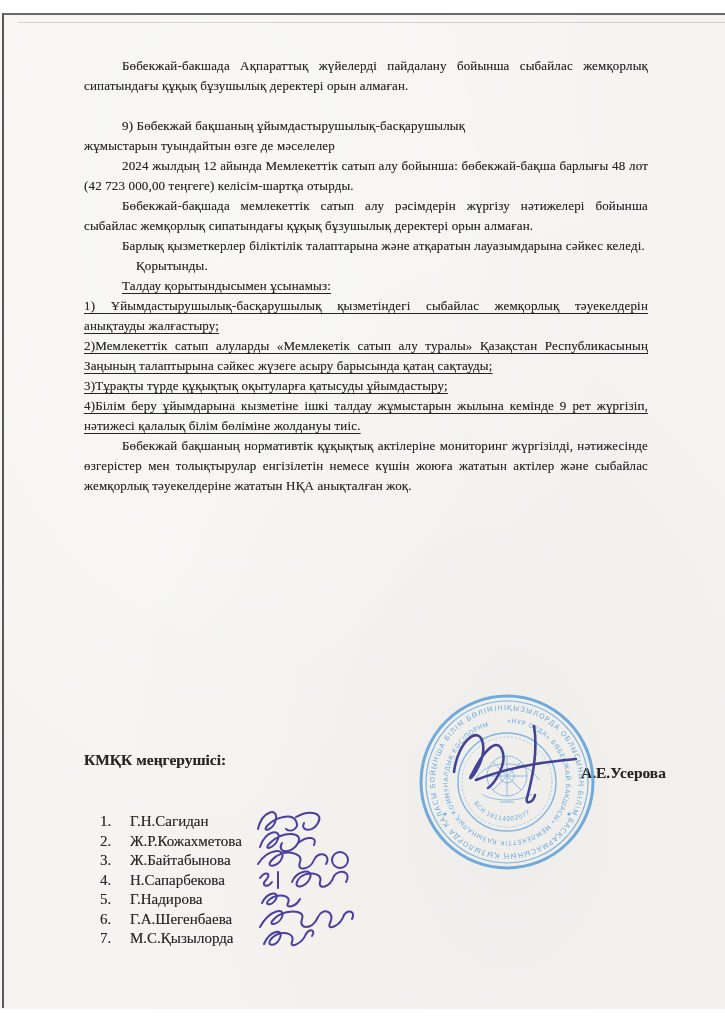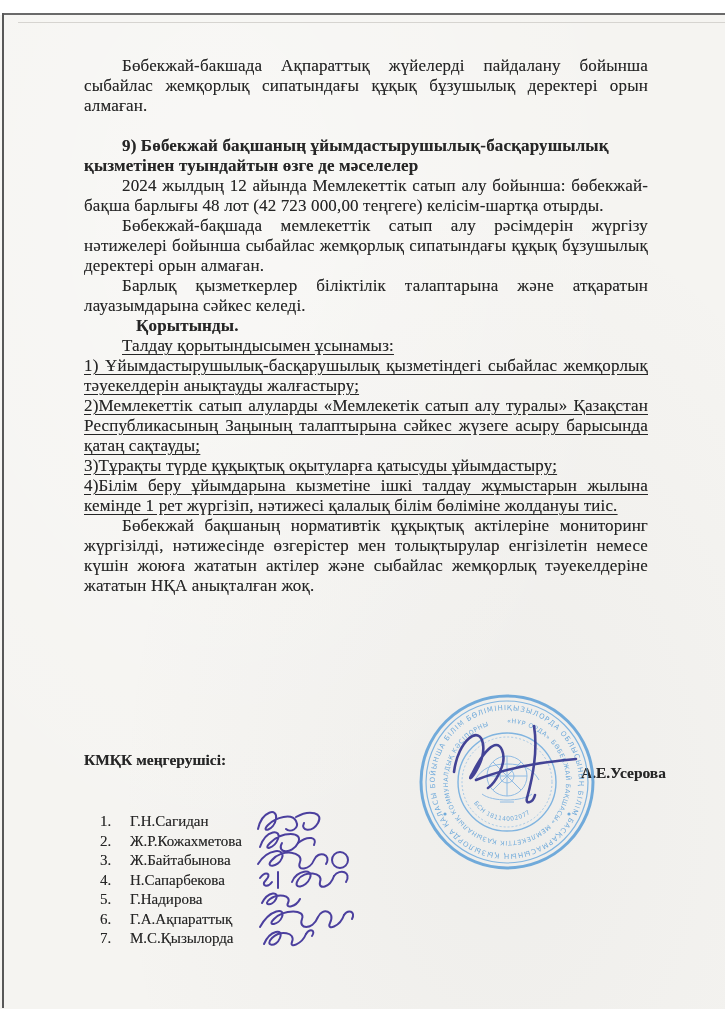--- a/index.html
+++ b/index.html
@@ -7,25 +7,25 @@
           font-family:"Liberation Serif","DejaVu Serif",serif;color:#262626;}
   .paper{position:absolute;left:0;top:15px;right:0;bottom:15px;background:#f5f4f1;}
   .paper::after{content:"";position:absolute;inset:0;
      background:radial-gradient(ellipse at 30% 20%, rgba(255,255,255,.35), rgba(0,0,0,0) 60%),
                 radial-gradient(ellipse at 70% 80%, rgba(120,120,120,.05), rgba(0,0,0,0) 55%);}
   .edge-top{position:absolute;left:2px;top:13px;right:0;height:2px;background:#6a6a6a;}
   .edge-top2{position:absolute;left:18px;top:22px;right:0;height:1px;background:#d6d4d0;}
   .edge-left{position:absolute;left:2px;top:13px;width:2px;height:995px;background:#585858;}
 
   .doc{position:absolute;left:84px;top:56px;width:564px;z-index:1;}
-  .doc p{margin:0;font-size:17px;line-height:20px;text-align:justify;letter-spacing:.15px;
+  .doc p{margin:0;font-size:13px;line-height:20px;text-align:justify;letter-spacing:.15px;
          text-shadow:0 0 .5px rgba(45,45,45,.45);}
   .ind{text-indent:38px;}
   .ind2{text-indent:52px;}
-  .bold{font-weight:bold;}
+  .bold{font-weight:normal;}
   .nojust{text-align:left !important;}
   .u{text-decoration:underline;text-underline-offset:3px;}
   .gap{height:20px;}
 
   .sigblock{position:absolute;left:84px;top:748px;width:582px;z-index:1;}
   .sigblock p{margin:0;font-size:15.5px;line-height:23px;font-weight:bold;
               text-shadow:0 0 .5px rgba(45,45,45,.45);}
   .dname{position:absolute;right:0;top:13px;}
 
   .stamp{position:absolute;left:412px;top:694px;z-index:2;opacity:.85;filter:blur(.3px);}
@@ -43,30 +43,30 @@
 <div class="canvas">
   <div class="paper"></div>
   <div class="edge-top"></div>
   <div class="edge-top2"></div>
   <div class="edge-left"></div>
 
   <div class="doc">
     <p class="ind">Бөбекжай-бакшада Ақпараттық жүйелерді пайдалану  бойынша сыбайлас жемқорлық сипатындағы құқық бұзушылық деректері орын алмаған.</p>
     <div class="gap"></div>
     <p class="bold ind nojust">9) Бөбекжай бақшаның ұйымдастырушылық-басқарушылық</p>
-    <p class="bold nojust">қызметінен туындайтын өзге де мәселелер</p>
+    <p class="bold nojust">жұмыстарын туындайтын өзге де мәселелер</p>
     <p class="ind">2024  жылдың 12 айында Мемлекеттік сатып алу бойынша: бөбекжай-бақша барлығы 48 лот (42 723 000,00 теңгеге) келісім-шартқа отырды.</p>
     <p class="ind">Бөбекжай-бақшада мемлекеттік сатып алу рәсімдерін жүргізу нәтижелері бойынша сыбайлас жемқорлық сипатындағы құқық бұзушылық деректері орын алмаған.</p>
     <p class="ind">Барлық қызметкерлер біліктілік талаптарына және атқаратын лауазымдарына сәйкес келеді.</p>
     <p class="bold ind2 nojust">Қорытынды.</p>
     <p class="ind u nojust">Талдау қорытындысымен ұсынамыз:</p>
     <p class="u">1) Ұйымдастырушылық-басқарушылық қызметіндегі сыбайлас жемқорлық тәуекелдерін анықтауды жалғастыру;</p>
     <p class="u">2)Мемлекеттік сатып алуларды «Мемлекетік сатып алу туралы» Қазақстан Республикасының Заңының талаптырына сәйкес жүзеге асыру барысында қатаң сақтауды;</p>
     <p class="u">3)Тұрақты түрде құқықтық оқытуларға қатысуды ұйымдастыру;</p>
-    <p class="u">4)Білім беру ұйымдарына кызметіне ішкі талдау жұмыстарын жылына кемінде 1 рет жүргізіп, нәтижесі қалалық білім бөліміне жолдануы тиіс.</p>
+    <p class="u">4)Білім беру ұйымдарына кызметіне ішкі талдау жұмыстарын жылына кемінде 9 рет жүргізіп, нәтижесі қалалық білім бөліміне жолдануы тиіс.</p>
     <p class="ind">Бөбекжай бақшаның нормативтік құқықтық актілеріне мониторинг жүргізілді, нәтижесінде өзгерістер мен толықтырулар енгізілетін немесе күшін жоюға жататын актілер және сыбайлас жемқорлық тәуекелдеріне жататын НҚА анықталған жоқ.</p>
   </div>
 
   <div class="sigblock">
     <p>КМҚК меңгерушісі:</p>
     <p class="dname">А.Е.Усерова</p>
   </div>
 
   <svg class="stamp" width="190" height="188" viewBox="0 0 190 188">
     <defs>
@@ -149,21 +149,21 @@
     </div>
     <div class="sigrow">
       <span class="num">5.</span><span class="nm">Г.Надирова</span>
       <svg class="ink" width="120" height="36" viewBox="0 0 120 36">
           <g fill="none" stroke="#4b3f9e" stroke-width="2" stroke-linecap="round">
             <path d="M10,22 C16,10 28,10 24,18 C20,26 10,24 18,18 C26,12 40,14 36,22 C33,28 44,26 48,18"></path>
           </g>
         </svg>
     </div>
     <div class="sigrow">
-      <span class="num">6.</span><span class="nm">Г.А.Ақпараттық</span>
+      <span class="num">6.</span><span class="nm">Г.А.Шегенбаева</span>
       <svg class="ink" width="140" height="36" viewBox="0 0 140 36">
           <g fill="none" stroke="#4b3f9e" stroke-width="2" stroke-linecap="round">
             <path d="M8,26 C18,8 34,6 30,16 C27,24 14,26 22,18 C32,8 54,8 50,18 C46,28 60,30 66,16 C70,6 84,10 78,22 C74,30 88,26 92,14"></path>
             <path d="M92,14 C96,8 104,10 100,18"></path>
           </g>
         </svg>
     </div>
     <div class="sigrow">
       <span class="num">7.</span><span class="nm">М.С.Қызылорда</span>
       <svg class="ink" width="120" height="36" viewBox="0 0 120 36">

